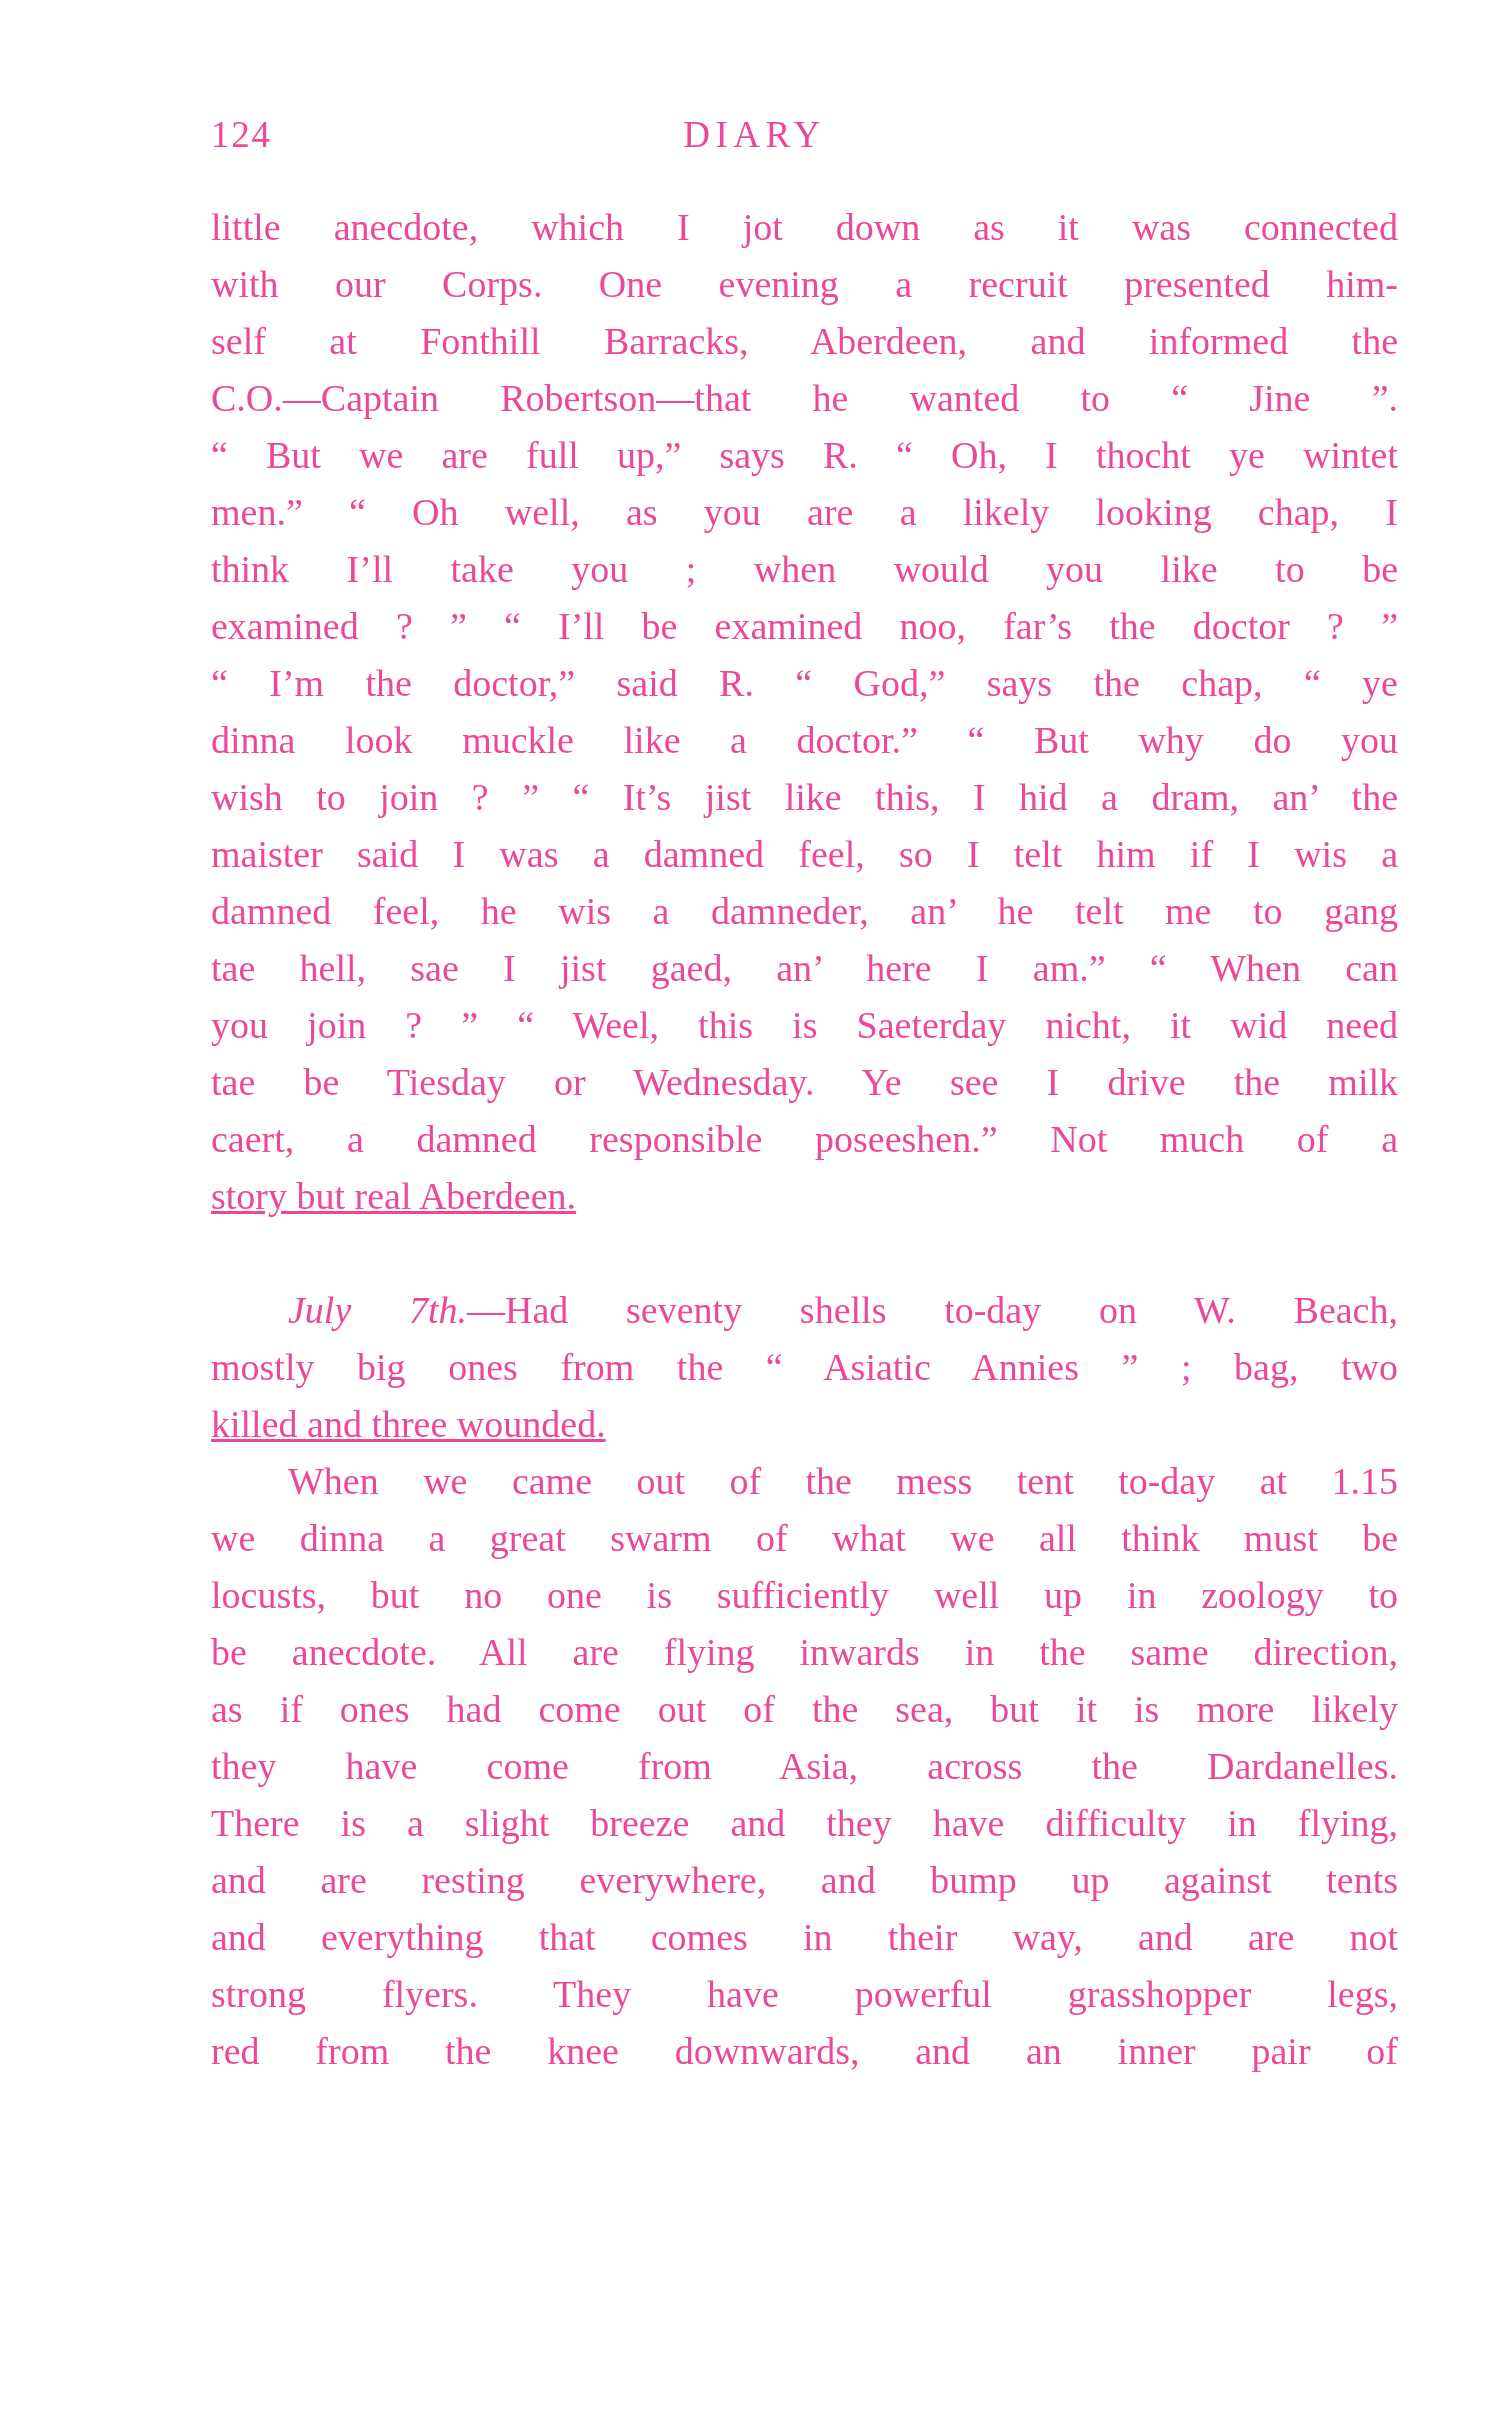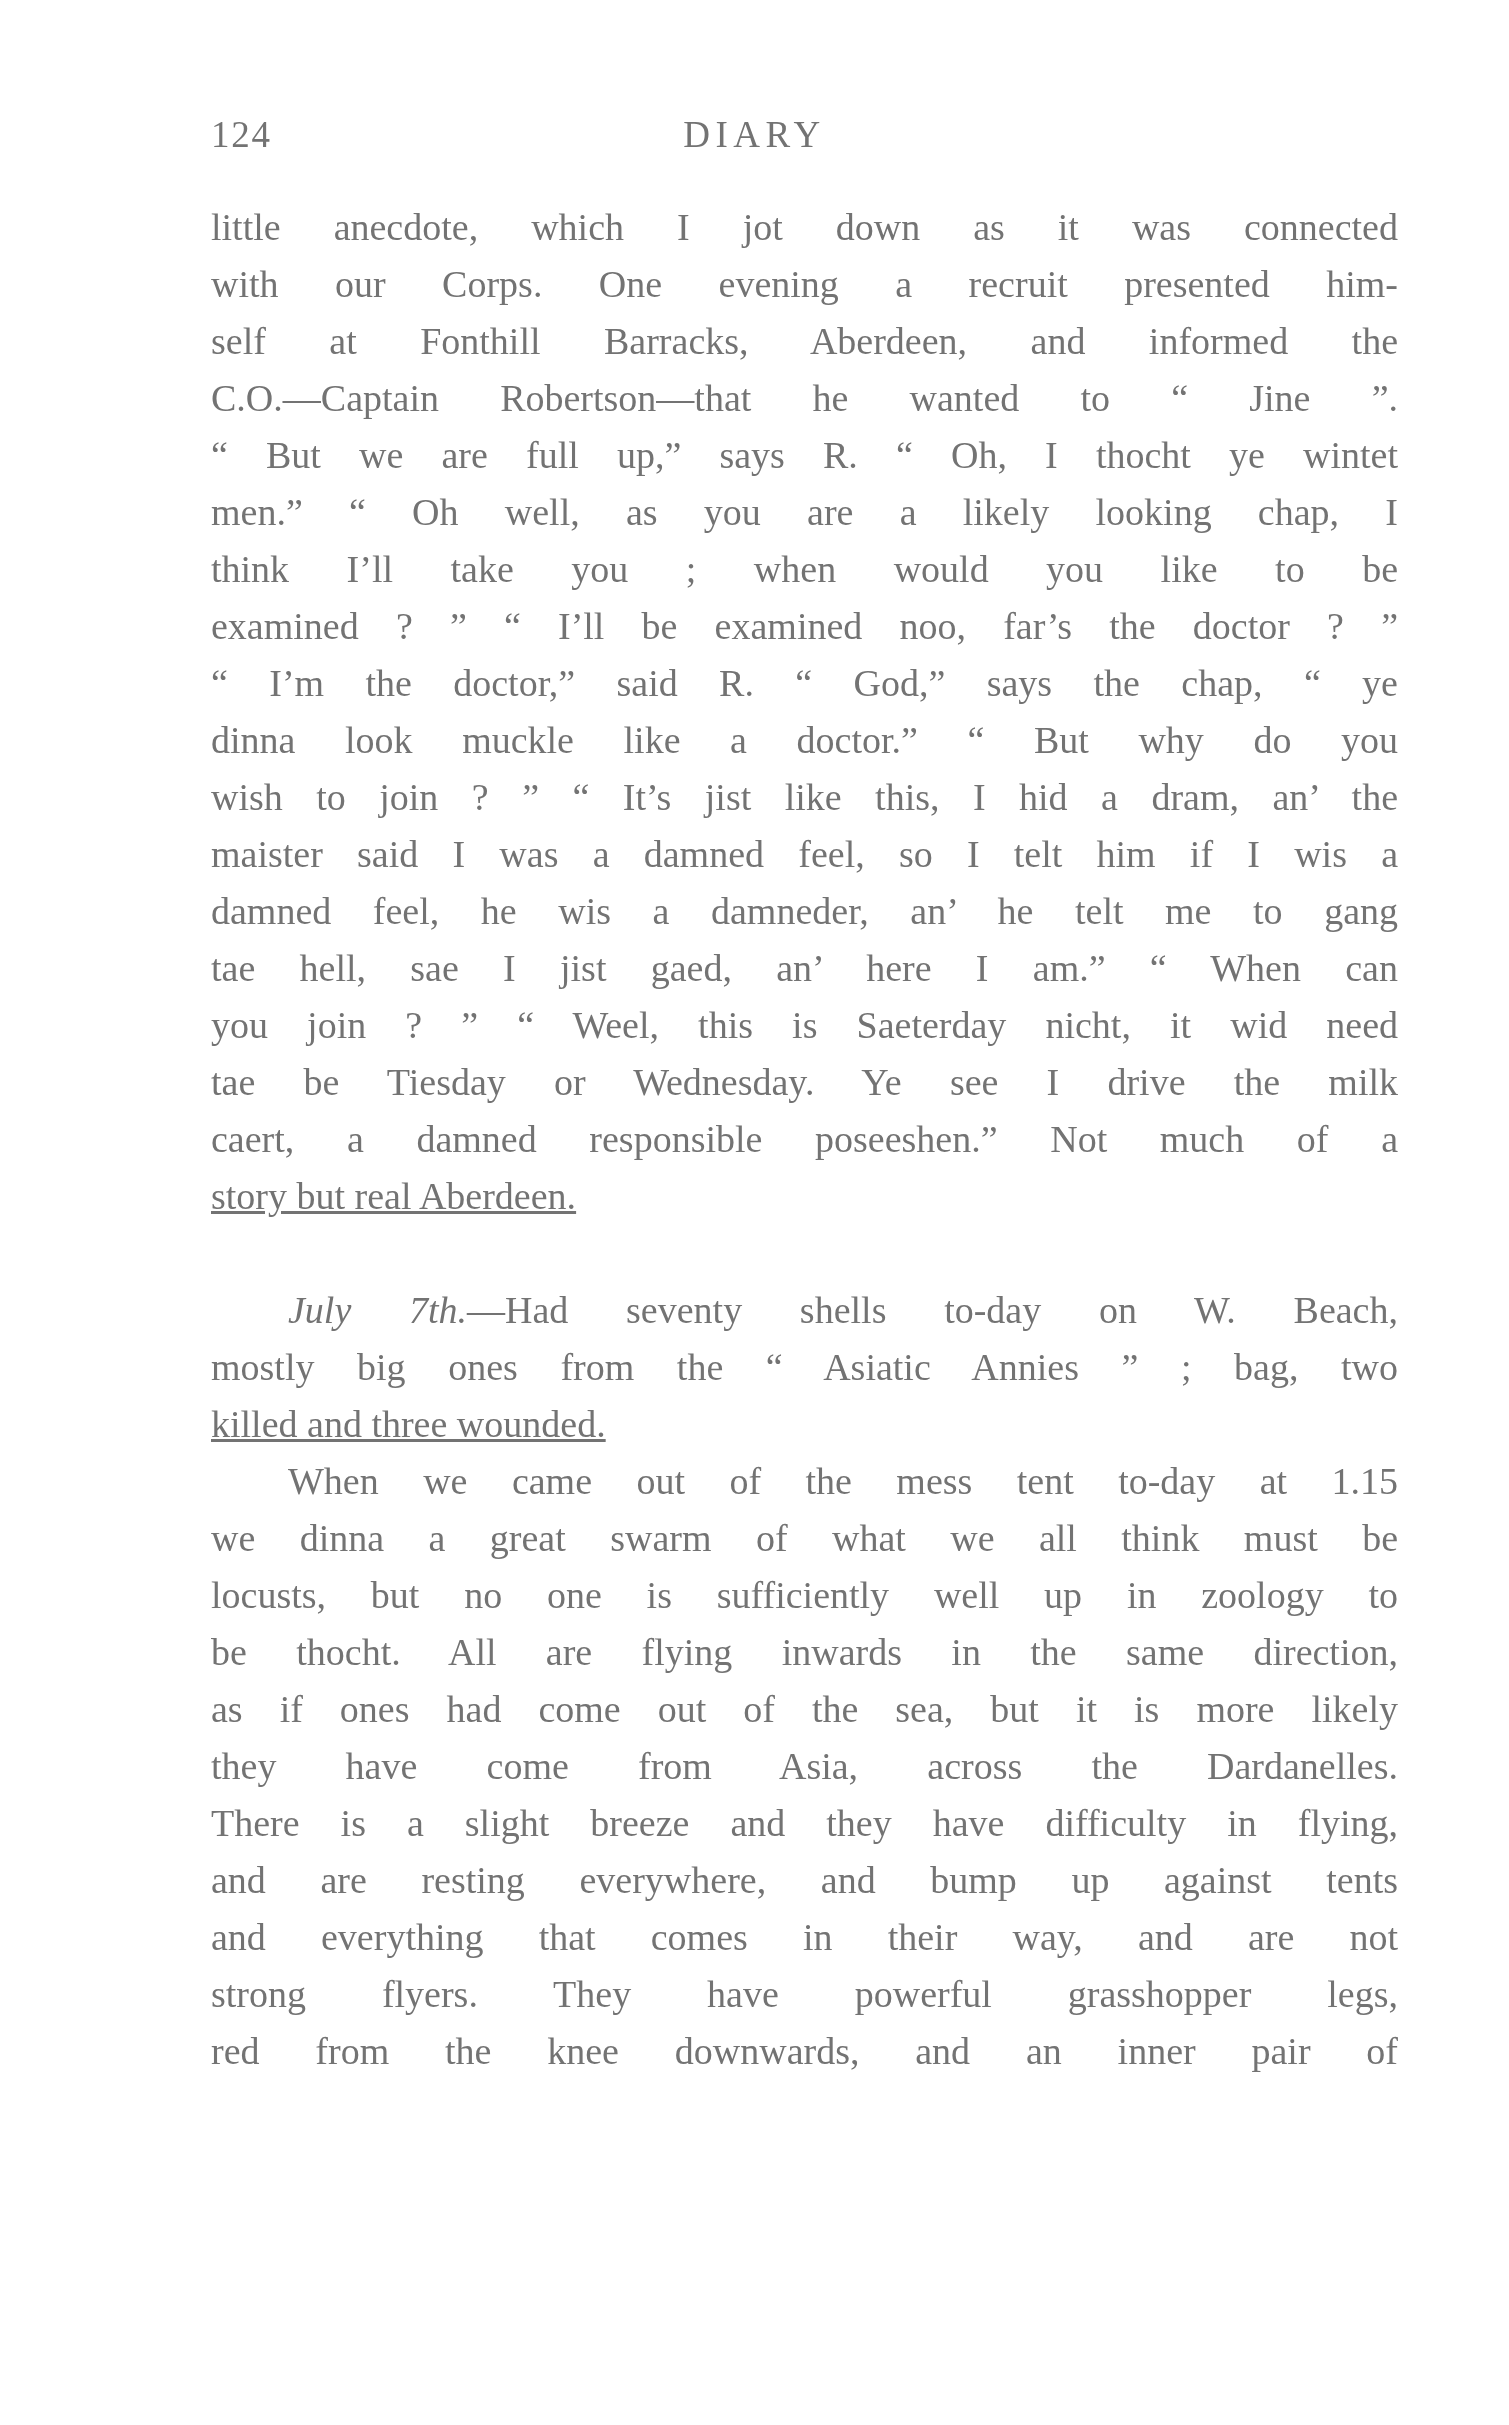--- a/index.html
+++ b/index.html
@@ -6,21 +6,21 @@
     margin: 0;
     padding: 0;
     background: #ffffff;
   }
   .page {
     position: relative;
     width: 1509px;
     height: 2426px;
     background: #ffffff;
     font-family: "Liberation Serif", "DejaVu Serif", serif;
-    color: #737373;
+    color: #ec4899;
     overflow: hidden;
   }
   .page-header {
     position: absolute;
     top: 106px;
     left: 0;
     right: 0;
     height: 57px;
     line-height: 57px;
     font-size: 37px;
@@ -100,21 +100,21 @@
       </div>
       <div class="para section indented">
         <div class="line"><span class="italic">July 7th.</span><span>—Had seventy shells to-day on W. Beach,</span></div>
         <div class="line"><span>mostly big ones from the “ Asiatic Annies ” ; bag, two</span></div>
         <div class="line short"><span>killed and three wounded.</span></div>
       </div>
       <div class="para indented">
         <div class="line"><span>When we came out of the mess tent to-day at 1.15</span></div>
         <div class="line"><span>we dinna a great swarm of what we all think must be</span></div>
         <div class="line"><span>locusts, but no one is sufficiently well up in zoology to</span></div>
-        <div class="line"><span>be thocht.  All are flying inwards in the same direction,</span></div>
+        <div class="line"><span>be anecdote.  All are flying inwards in the same direction,</span></div>
         <div class="line"><span>as if ones had come out of the sea, but it is more likely</span></div>
         <div class="line"><span>they have come from Asia, across the Dardanelles.</span></div>
         <div class="line"><span>There is a slight breeze and they have difficulty in flying,</span></div>
         <div class="line"><span>and are resting everywhere, and bump up against tents</span></div>
         <div class="line"><span>and everything that comes in their way, and are not</span></div>
         <div class="line"><span>strong flyers.  They have powerful grasshopper legs,</span></div>
         <div class="line"><span>red from the knee downwards, and an inner pair of</span></div>
       </div>
     </div>
 </div>

